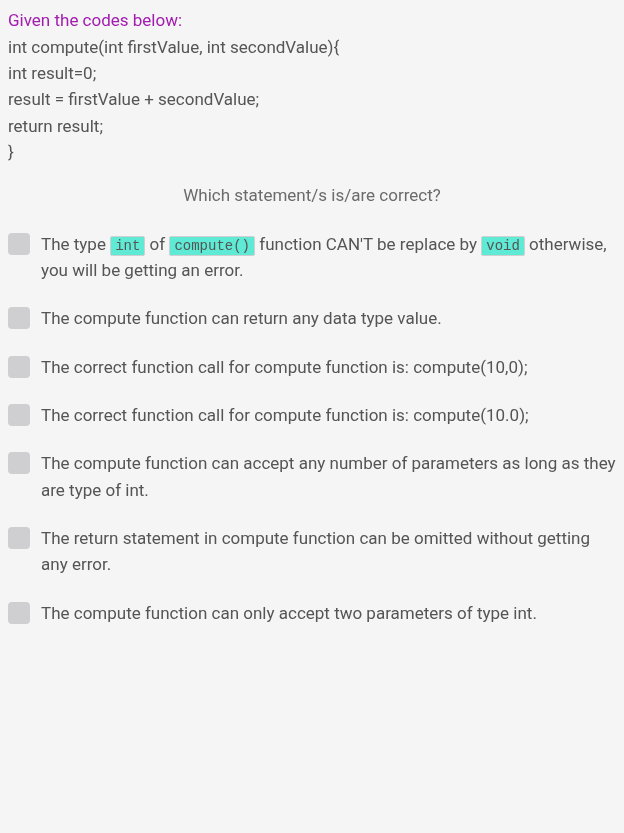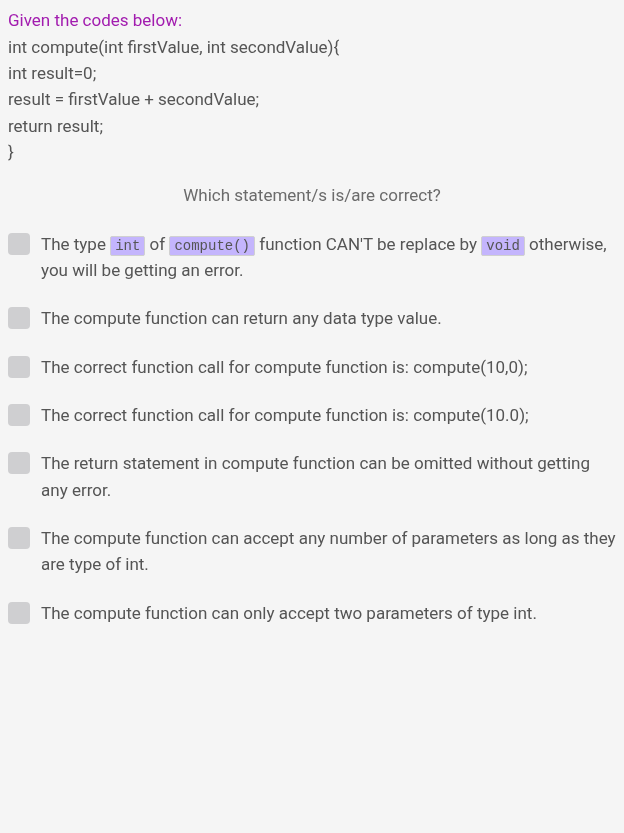--- a/index.html
+++ b/index.html
@@ -53,21 +53,21 @@
       margin-top: 2px;
     }
     .option-text {
       color: #555;
       line-height: 1.55;
       flex: 1;
     }
     .inline-code {
       font-family: "Courier New", Courier, monospace;
       font-size: 14px;
-      background: #c4b5fd;
+      background: #5eead4;
       border: 1px solid #d0d0d0;
       border-radius: 2px;
       padding: 0 4px;
       color: #555;
       display: inline-block;
       line-height: 1.3;
       vertical-align: baseline;
     }
   </style>
 </head>
@@ -105,26 +105,26 @@
     <div class="option-text">The correct function call for compute function is: compute(10,0);</div>
   </div>
 
   <div class="option">
     <div class="checkbox"></div>
     <div class="option-text">The correct function call for compute function is: compute(10.0);</div>
   </div>
 
   <div class="option">
     <div class="checkbox"></div>
-    <div class="option-text">The return statement in compute function can be omitted without getting any error.</div>
+    <div class="option-text">The compute function can accept any number of parameters as long as they are type of int.</div>
   </div>
 
   <div class="option">
     <div class="checkbox"></div>
-    <div class="option-text">The compute function can accept any number of parameters as long as they are type of int.</div>
+    <div class="option-text">The return statement in compute function can be omitted without getting any error.</div>
   </div>
 
   <div class="option">
     <div class="checkbox"></div>
     <div class="option-text">The compute function can only accept two parameters of type int.</div>
   </div>
 
 </div>
 
 </body></html>

